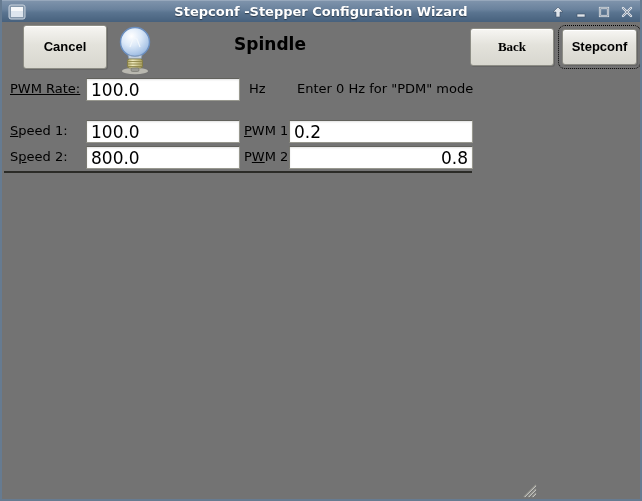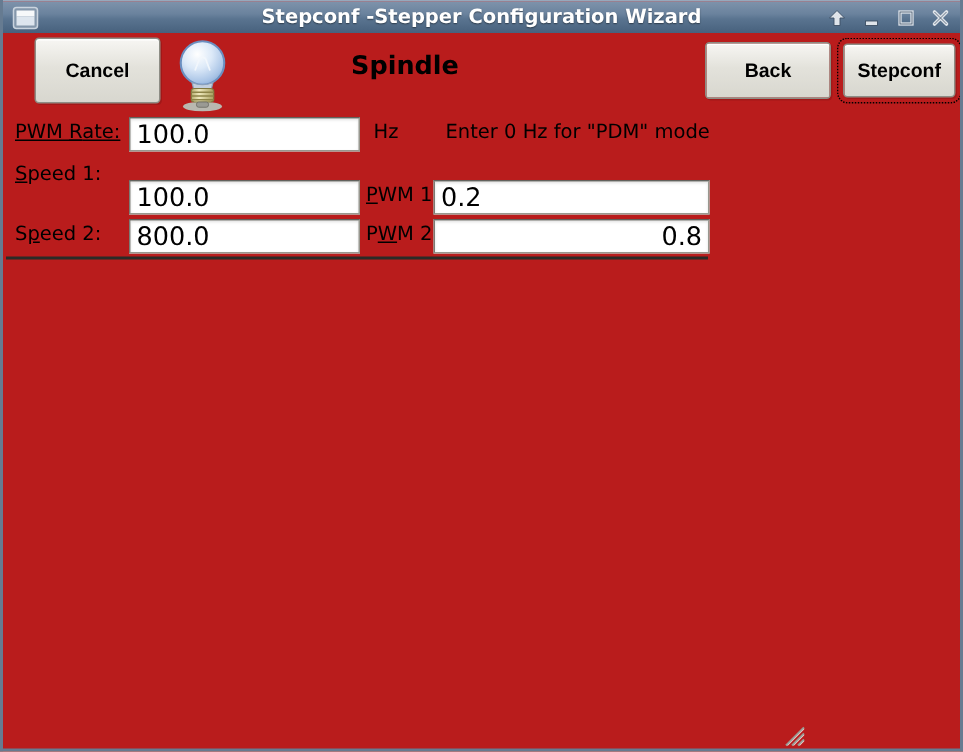--- a/index.html
+++ b/index.html
@@ -1,21 +1,21 @@
 <!DOCTYPE html>
 <html><head>
 <meta charset="utf-8">
 <style>
   * { margin:0; padding:0; box-sizing:border-box; }
   html,body { width:642px; height:501px; background:#c0c0c0; }
   body { font-family:"DejaVu Sans","Liberation Sans",sans-serif; }
 
   .window {
     position:relative; width:642px; height:501px;
-    background:#b91c1c;
+    background:#737373;
     border-left:2px solid #667b91; border-right:2px solid #667b91; border-bottom:2px solid #667b91;
     overflow:hidden;
   }
 
   
   .titlebar {
     position:absolute; top:0; left:-2px; width:642px; height:22px;
     background:linear-gradient(#7e93ab 0%, #6a829d 40%, #5a7490 55%, #47617d 100%);
     border-top:1px solid #97a8bc;
     display:flex; align-items:center;
@@ -38,21 +38,21 @@
   .btn {
     position:absolute;
     background:linear-gradient(#f7f6f3, #e3e2db 45%, #d8d7cf);
     border:1px solid #8d8d85;
     border-radius:3px;
     box-shadow:inset 0 1px 0 #ffffff, 1px 1px 0 rgba(0,0,0,0.12);
     font-weight:bold; font-size:13px; color:#000;
     text-align:center;
   }
   .btn-cancel  { left:21px; top:3px;  width:84px; height:44px; line-height:42px; }
-  .btn-back    { left:468px; top:6px; width:84px; height:38px; line-height:36px; }
+  .btn-back    { left:468px; top:6px; width:84px; height:38px; line-height:36px;font-family:Liberation Serif, serif; }
   .btn-forward { left:560px; top:7px; width:75px; height:36px; line-height:34px;
                  outline:1px dotted #000; outline-offset:3px; }
 
   .bulb { position:absolute; left:110px; top:3px; width:46px; height:50px; }
 
   .page-title {
     position:absolute; left:0; right:0; top:12px; text-align:center;
     font-size:17px; font-weight:bold; color:#000;
   }
 
@@ -149,21 +149,21 @@
 
     <button class="btn btn-back">Back</button>
     <button class="btn btn-forward">Stepconf</button>
 
     <div class="label" style="left:8px; top:56px;text-decoration:underline;"><span>PWM </span><span class="mn">R</span><span>ate:</span></div>
     <input class="tinput" style="left: 84px; top: 56px; width: 154px;" type="text" value="100.0">
     <div class="label" style="left:247px; top:56px;">Hz</div>
     <div class="label" style="left:295px; top:56px;">Enter 0 Hz for "PDM" mode</div>
 
 
-    <div class="label" style="left:8px; top:84px;"><span></span><span class="mn">S</span><span>peed 1:</span></div>
+    <div class="label" style="left:8px; top:98px;"><span></span><span class="mn">S</span><span>peed 1:</span></div>
     <input class="tinput" style="left: 84px; top: 98px; width: 154px;" type="text" value="100.0">
     <div class="label" style="left:242px; top:98px;"><span></span><span class="mn">P</span><span>WM 1:</span></div>
     <input class="tinput" style="left: 287px; top: 98px; width: 184px;" type="text" value="0.2">
 
     <div class="label" style="left:8px; top:124px;"><span>S</span><span class="mn">p</span><span>eed 2:</span></div>
     <input class="tinput" style="left: 84px; top: 124px; width: 154px;" type="text" value="800.0">
     <div class="label" style="left:242px; top:124px;"><span>P</span><span class="mn">W</span><span>M 2:</span></div>
     <input class="tinput" style="left: 287px; top: 124px; width: 184px; text-align: right;" type="text" value="0.8">
 
     <div class="separator"></div>

